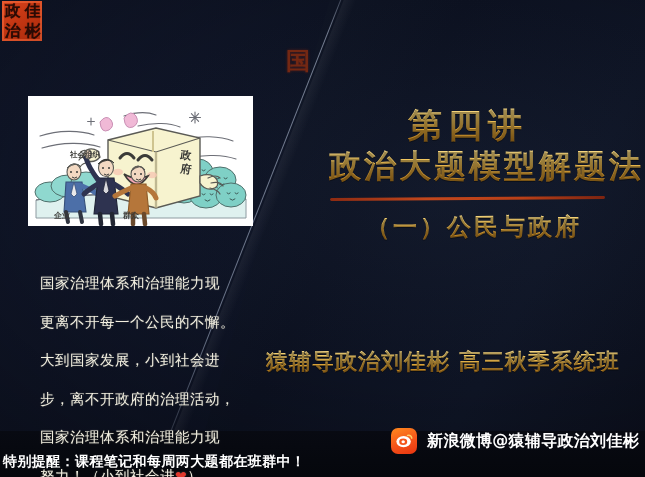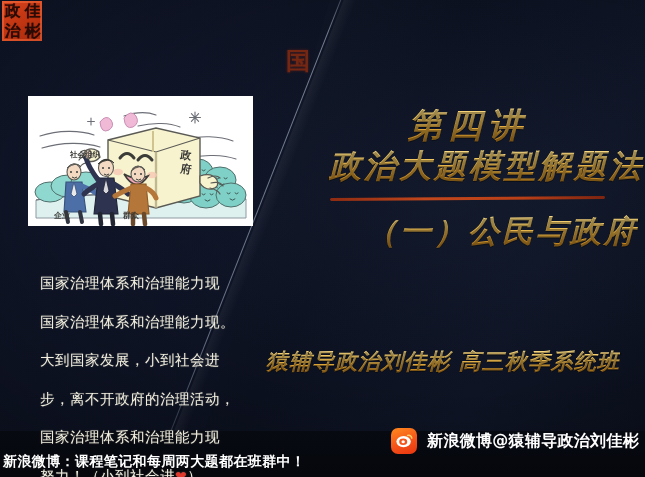--- a/index.html
+++ b/index.html
@@ -75,36 +75,35 @@
 
   
   .gold{
     font-family:"DejaVu Serif","Liberation Serif",serif;
     font-weight:700;
     background:linear-gradient(180deg,#fbe49a 0%,#f0c761 32%,#d79e34 62%,#b57a1c 85%,#f3d585 100%);
     -webkit-background-clip:text;background-clip:text;color:transparent;
     -webkit-text-fill-color:transparent;
     text-shadow:0 1px 0 rgba(0,0,0,.35);
     white-space:nowrap;
-    font-style:italic;
   }
   #title-line1{
     position:absolute;left:408px;top:103px;font-size:34px;letter-spacing:6px;
   }
   #title-line2{
     position:absolute;left:329px;top:145px;font-size:32px;letter-spacing:3px;
   }
   #title-underline{
     position:absolute;left:330px;top:197px;width:275px;height:3px;
     background:linear-gradient(90deg,#8e2b12 0%,#c2471c 35%,#b93f17 70%,#7d2410 100%);
     border-radius:2px;
     transform:rotate(-.4deg);
   }
   #title-line3{
-    position:absolute;left:366px;top:211px;font-size:31px;letter-spacing:3px;
+    position:absolute;left:366px;top:211px;font-size:24px;letter-spacing:3px;
   }
   #course-line{
     position:absolute;left:266px;top:347px;font-size:22px;letter-spacing:1px;
   }
 
   
   #note-block{
     position:absolute;left:24px;top:256px;width:232px;
     font-family:"DejaVu Sans","Liberation Sans",sans-serif;
     color:#f2efe0;font-size:14.5px;line-height:22.5px;letter-spacing:.5px;
@@ -272,28 +271,28 @@
 
   <div id="title-line1" class="gold">第四讲</div>
   <div id="title-line2" class="gold">政治大题模型解题法</div>
   <div id="title-underline"></div>
   <div id="title-line3" class="gold">（一）公民与政府</div>
 
   <div id="course-line" class="gold">猿辅导政治刘佳彬 高三秋季系统班</div>
 
   <div id="note-block">
     <p>国家治理体系和治理能力现</p>
-    <p>国家治理体系和治理能力现。</p>
+    <p>更离不开每一个公民的不懈。</p>
     <p>大到国家发展，小到社会进</p>
     <p>步，离不开政府的治理活动，</p>
     <p>国家治理体系和治理能力现</p>
     <p><span>努力！（小到社会进</span><span class="heart">❤</span><span>）</span></p>
   </div>
 
-  <div id="bottom-tip">新浪微博：课程笔记和每周两大题都在班群中！</div>
+  <div id="bottom-tip">特别提醒：课程笔记和每周两大题都在班群中！</div>
 
   <div id="weibo-row">
     <div id="weibo-icon">
       <svg width="18" height="18" viewBox="0 0 18 18" xmlns="http://www.w3.org/2000/svg">
         <ellipse cx="8.6" cy="9.6" rx="7.2" ry="5.6" fill="#ffffff"></ellipse>
         <ellipse cx="8.2" cy="9.8" rx="4" ry="3.2" fill="#f4541a"></ellipse>
         <ellipse cx="8.2" cy="9.8" rx="1.7" ry="1.5" fill="#ffffff"></ellipse>
         <path d="M12.6 3.4 q3.6 -.6 4.2 2.8" fill="none" stroke="#ffd166" stroke-width="1.5" stroke-linecap="round"></path>
       </svg>
     </div>

